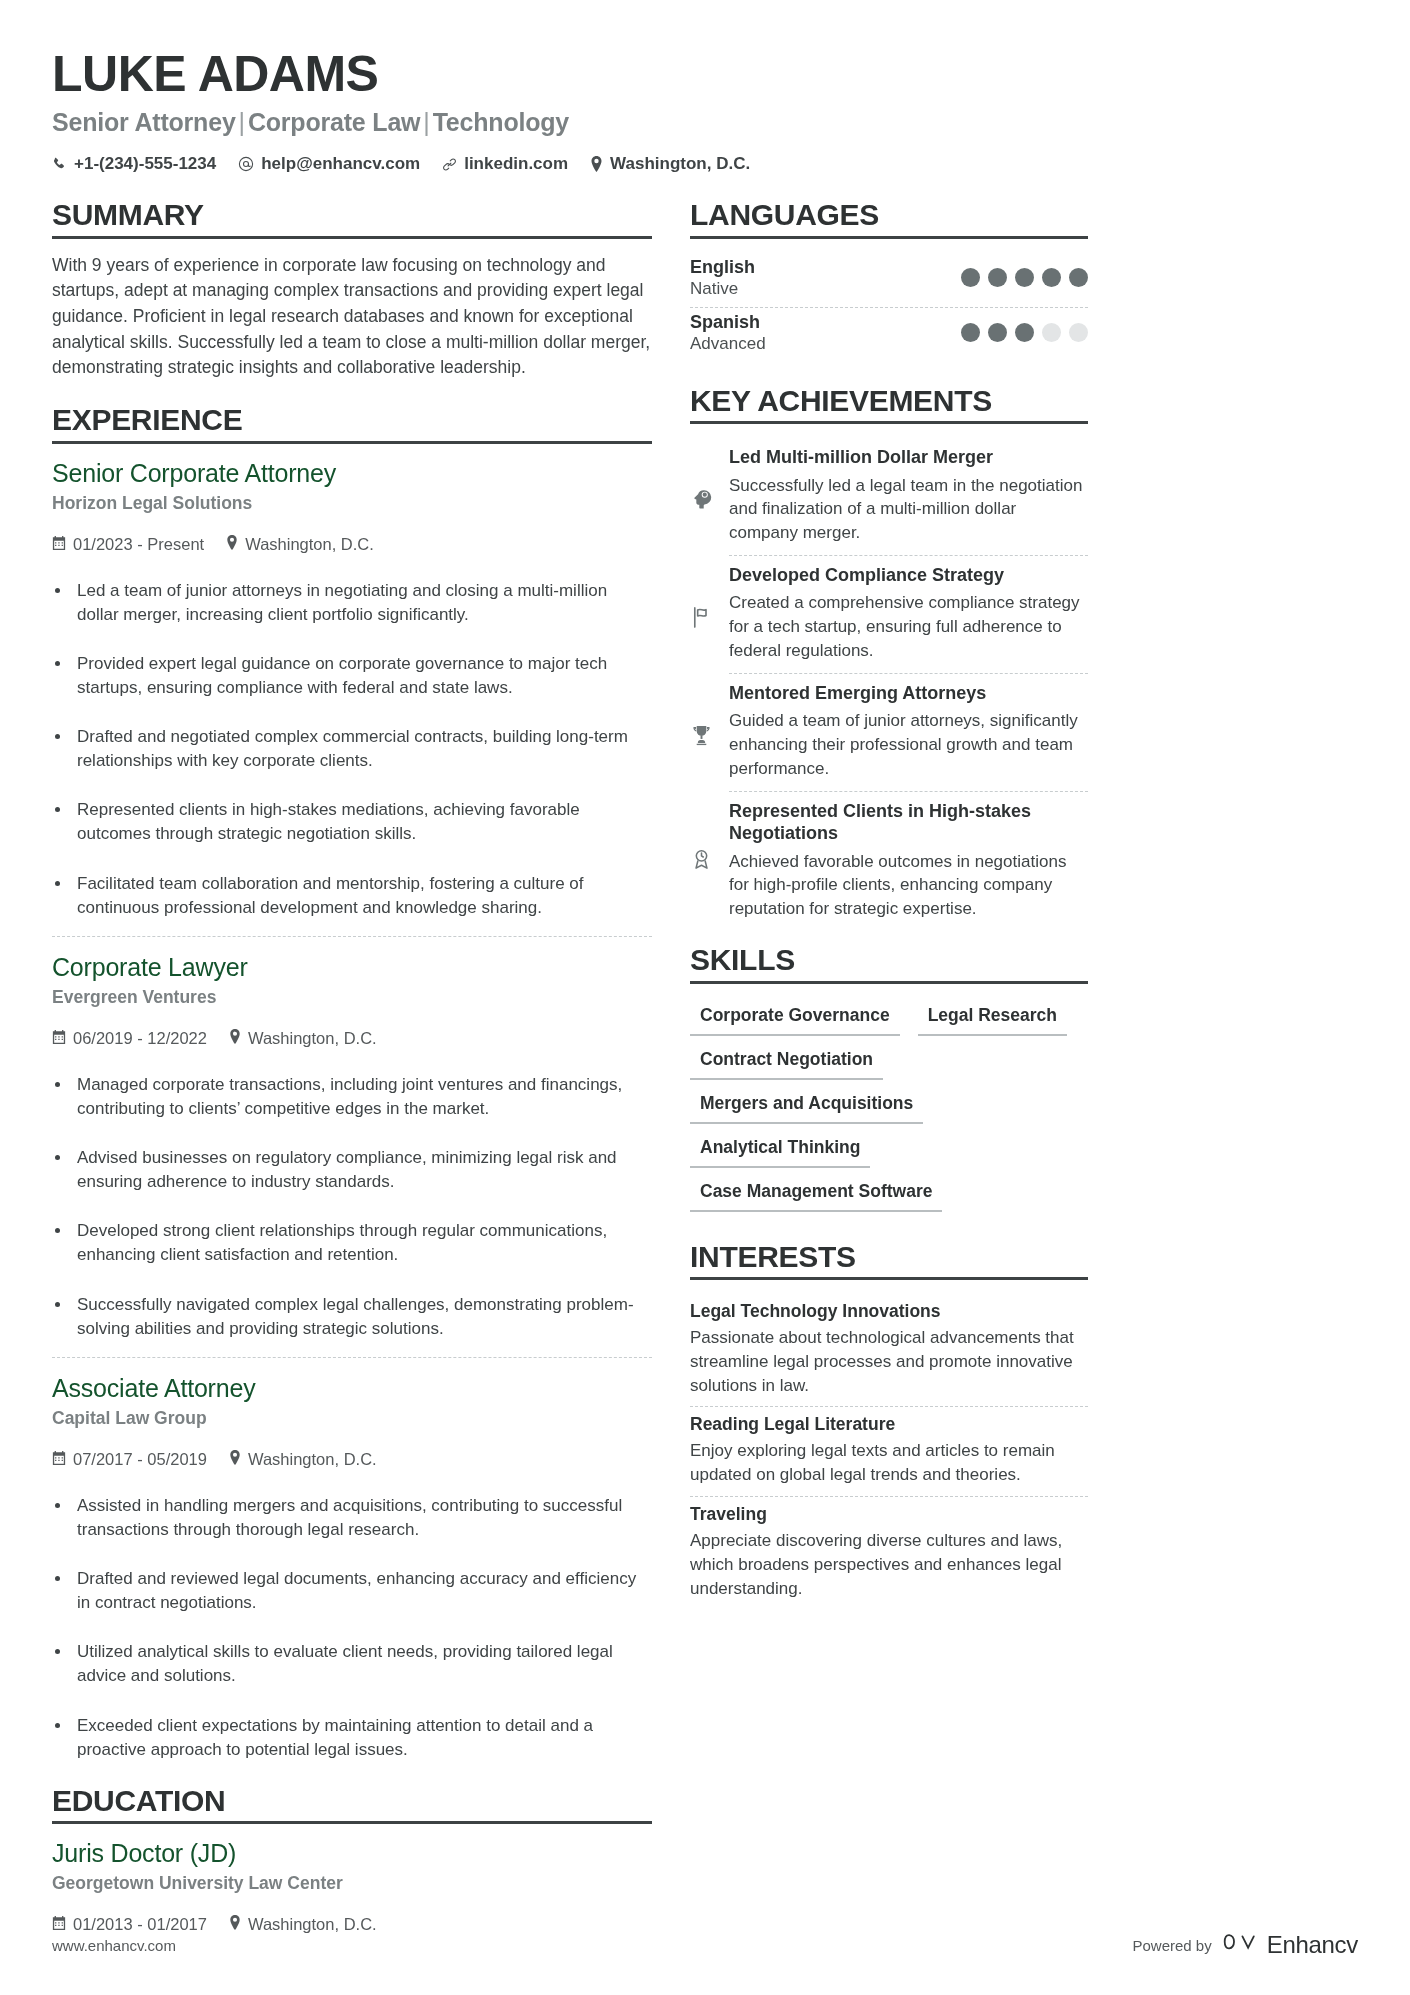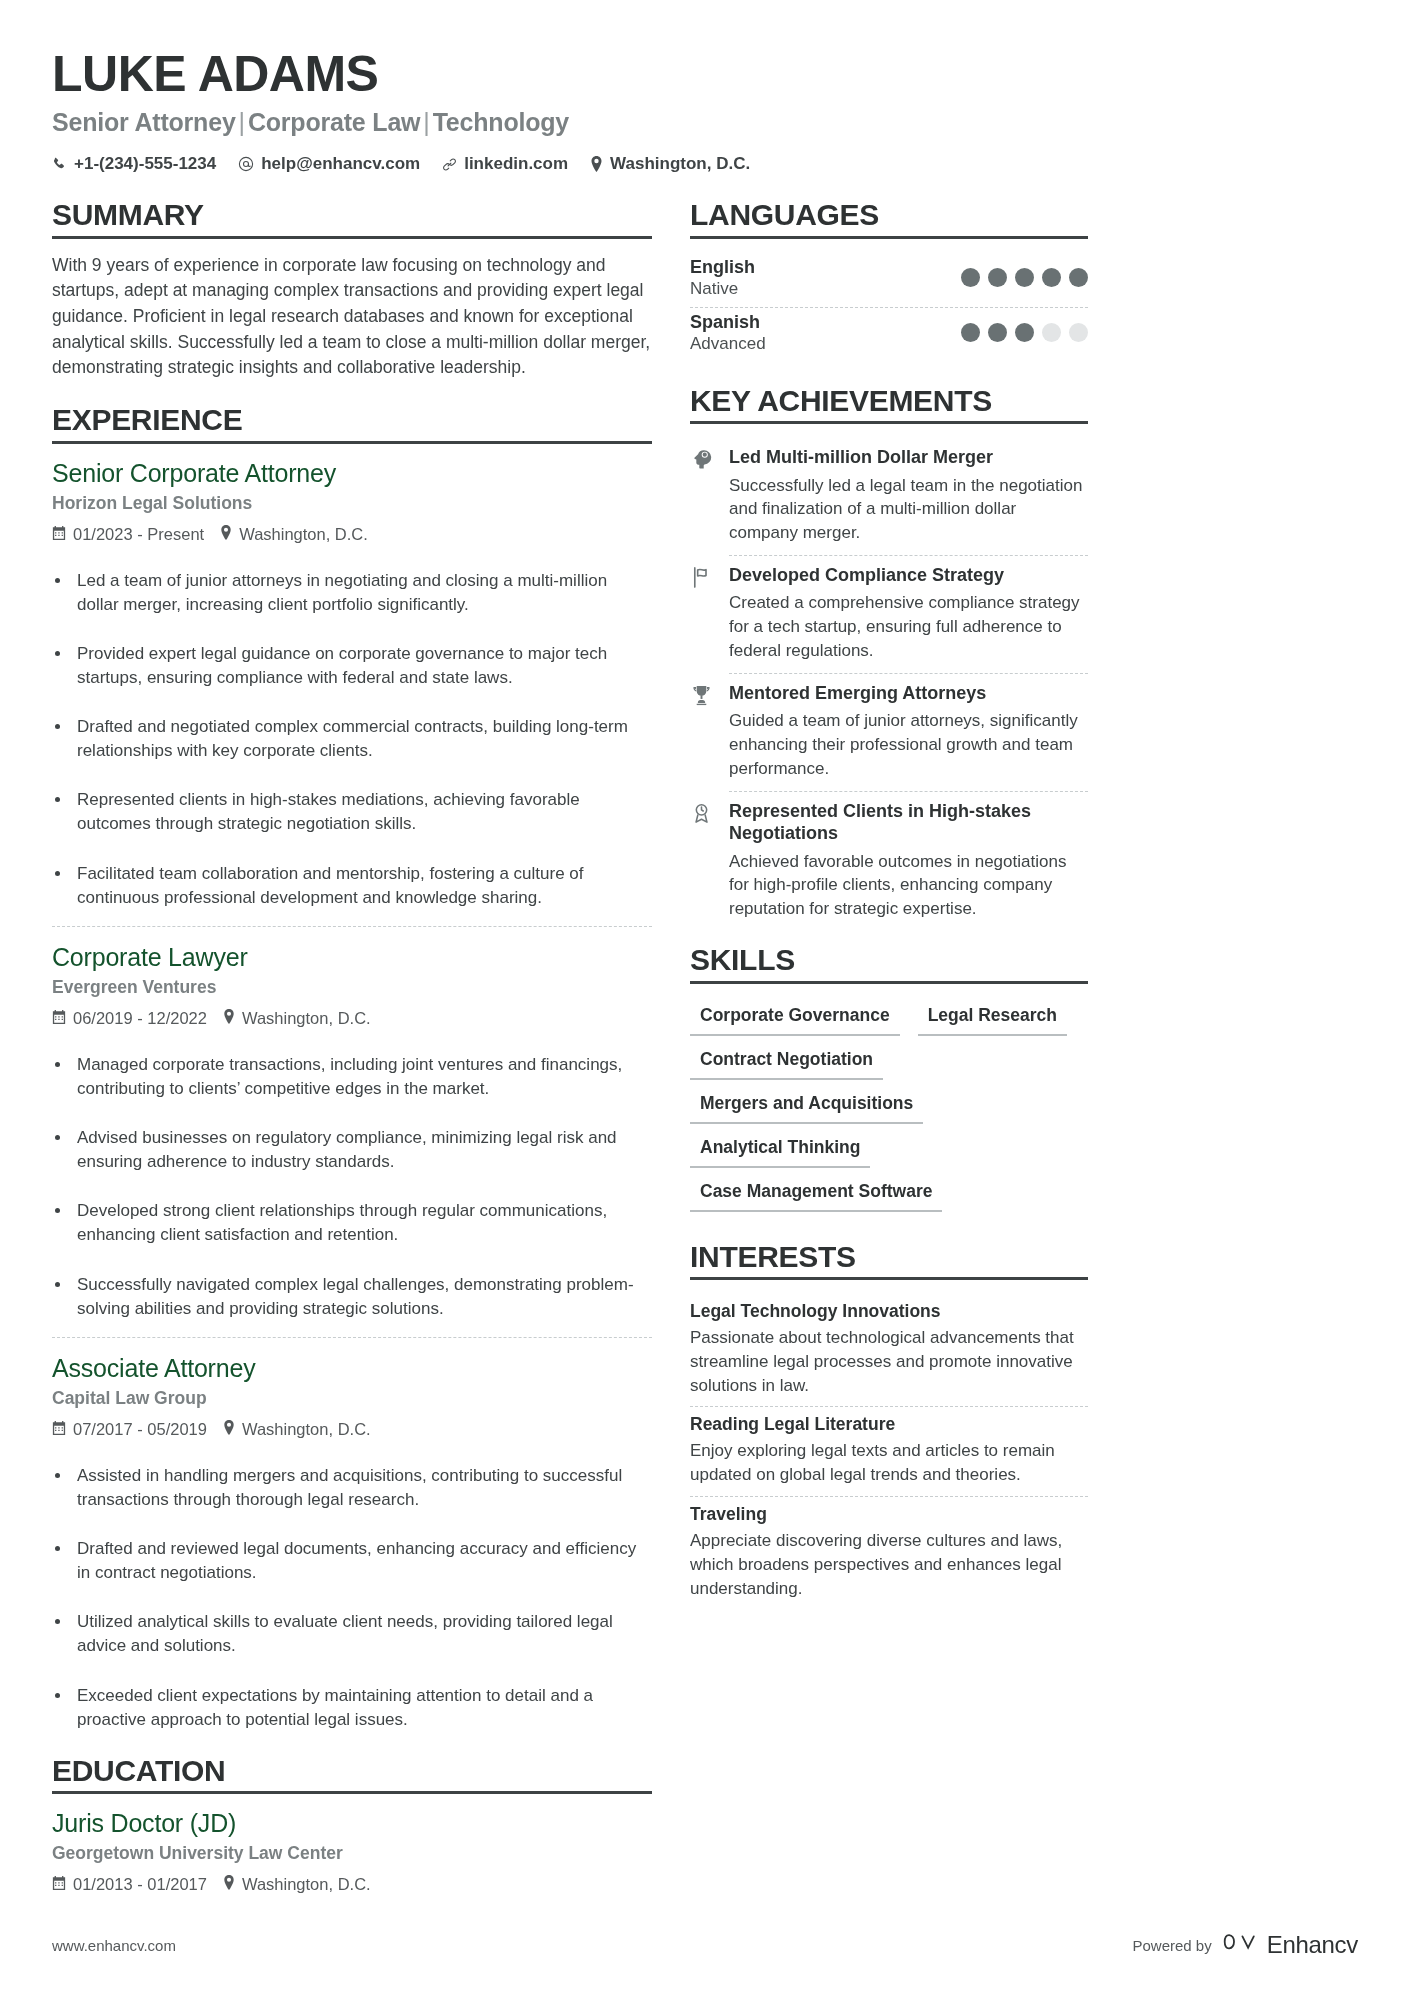--- a/index.html
+++ b/index.html
@@ -104,22 +104,22 @@
   }
   .company {
     font-size: 17.5px;
     font-weight: bold;
     color: #7b8183;
     margin-top: 5px;
   }
   .meta-row {
     display: flex;
     align-items: center;
-    gap: 16px;
-    margin-top: 11px;
+    gap: 22px;
+    margin-top: 21px;
     font-size: 16.5px;
     color: #55595b;
   }
   .meta-item {
     display: flex;
     align-items: center;
     gap: 7px;
     white-space: nowrap;
   }
   .bullets {
@@ -162,20 +162,21 @@
     border-radius: 50%;
     background: #e3e5e6;
   }
   .dot.on { background: #697173; }
 
   
   .ach {
     display: flex;
     gap: 13px;
     padding-top: 8px;
+    align-items: center;
   }
   .ach-icon {
     width: 26px; flex: none;
     padding-top: 2px;
     color: #6f7678;
   }
   .ach-title {
     font-size: 18px;
     font-weight: bold;
     color: #2e3233;

